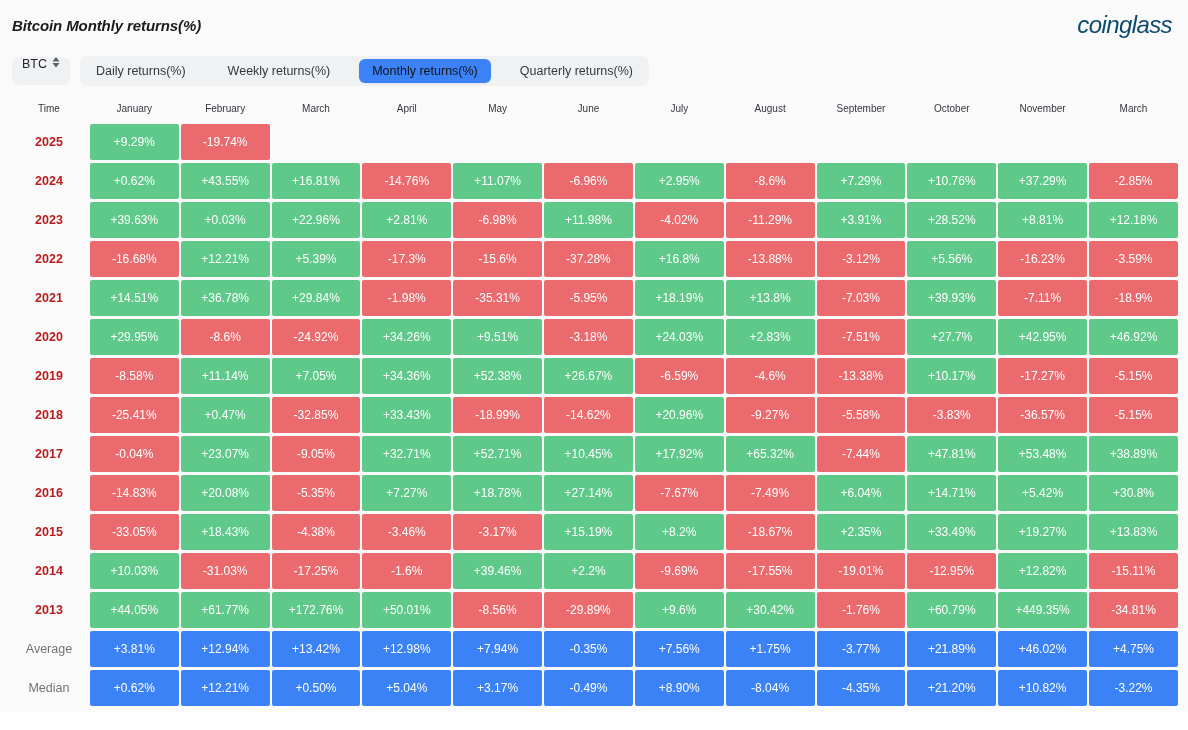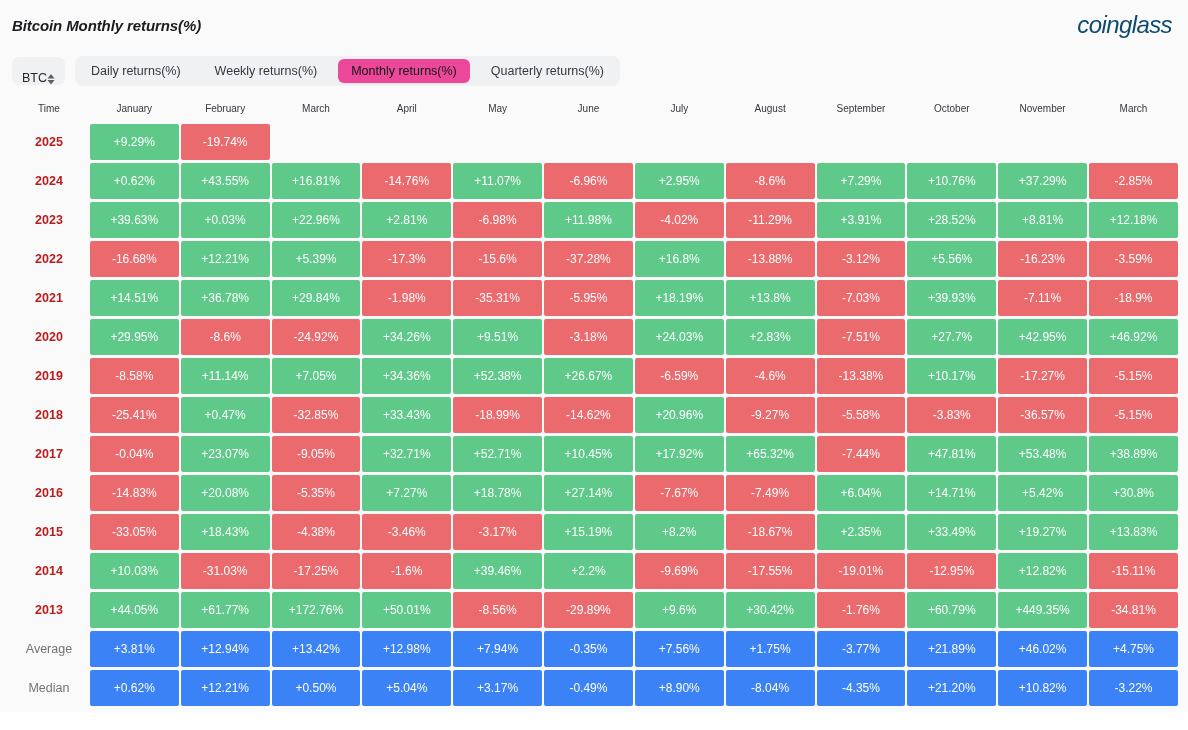--- a/index.html
+++ b/index.html
@@ -46,21 +46,22 @@
   .toolbar {
     height: 42px;
     display: flex;
     align-items: center;
     gap: 10px;
     padding: 0 12px;
     flex: 0 0 auto;
   }
   .symbol-select {
     display: inline-flex;
-    align-items: flex-end;
+    align-items: flex-start;
+    gap: 5px;
     height: 28px;
     padding: 0 10px;
     background: #f0f1f3;
     border-radius: 7px;
     font-size: 12.5px;
     color: #24262c;
     cursor: pointer;
     user-select: none;
   }
   .chev-ud {
@@ -72,35 +73,35 @@
   }
   .chev-ud svg { display: block; }
 
   .tabs {
     display: inline-flex;
     align-items: center;
     height: 30px;
     background: #f0f1f3;
     border-radius: 8px;
     padding: 3px;
-    gap: 8px;
+    gap: 16px;
   }
   .tab {
     height: 24px;
     padding: 0 13px;
     display: inline-flex;
     align-items: center;
     font-size: 12.5px;
     color: #35383f;
     border-radius: 6px;
     cursor: pointer;
     white-space: nowrap;
   }
   .tab.active {
-    background: #ec4899;
+    background: #3b82f6;
     color: #121316;
     box-shadow: 0 1px 2px rgba(0,0,0,0.06);
   }
 
   
   .table-wrap {
     flex: 1 1 auto;
     padding: 0 8px 0 8px;
     overflow: hidden;
   }

